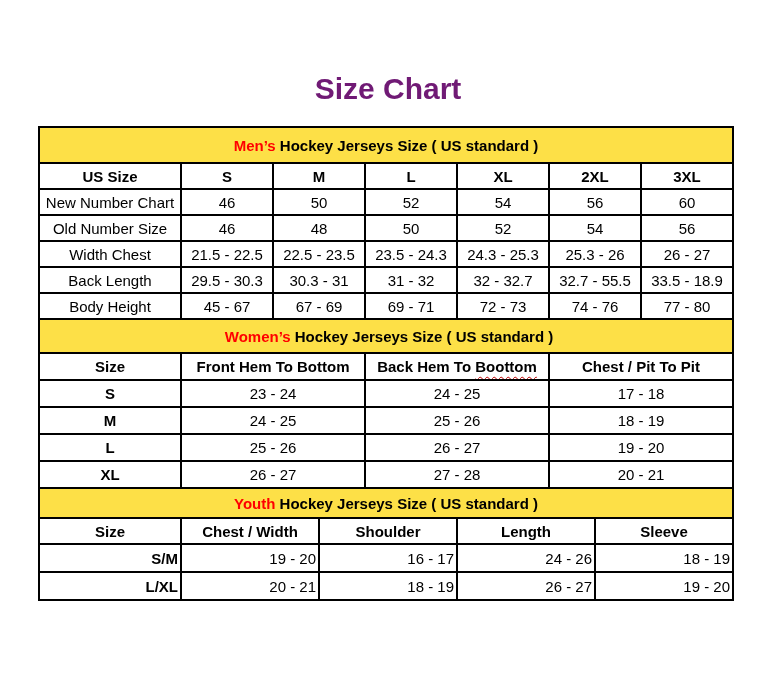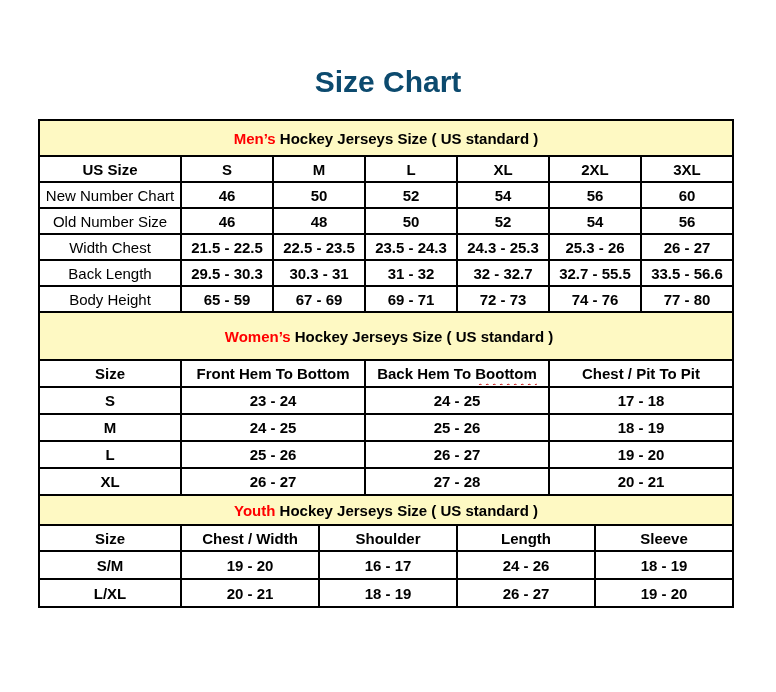--- a/index.html
+++ b/index.html
@@ -5,26 +5,26 @@
   * { box-sizing: border-box; }
   html, body {
     margin: 0; padding: 0;
     width: 776px; height: 692px;
     background: #ffffff;
     overflow: hidden;
     font-family: "Liberation Sans", sans-serif;
     color: #000000;
   }
   .page-title {
-    margin: 5px;
+    margin: 12px;
     padding-top: 60px;
     text-align: center;
     font-size: 30px;
     font-weight: bold;
-    color: #0c4a6e;
+    color: #701a75;
   }
   .chart-wrap {
     margin: 20px 42px 0 38px;
     width: 696px;
   }
   table.size-table {
     border-collapse: collapse;
     table-layout: fixed;
     width: 696px;
     empty-cells: show;
@@ -33,36 +33,36 @@
   .size-table th, .size-table td {
     border: 2px solid #000000;
     text-align: center;
     vertical-align: middle;
     padding: 0 2px;
     white-space: nowrap;
     overflow: hidden;
     font-size: 15px;
   }
   .band-cell {
-    background: #fef9c3;
+    background: #fde047;
     font-size: 17px;
     font-weight: bold;
     height: 36px;
   }
-  .t1 .band-cell { height: 48px; padding-left: 8px; }
+  .t1 .band-cell { height: 34px; padding-left: 8px; }
   .t2 .band-cell { height: 30px; margin-left: 23px; }
   .accent { color: #FF0000; }
-  .head-row th { font-weight: bold; height: 26px; border-radius: 10px; }
+  .head-row th { font-weight: bold; height: 26px; }
   .t1 .head-row th { height: 27px; }
   .data-row th, .data-row td { height: 26px; }
   .t1 .data-row th, .t1 .data-row td { height: 27px; }
-  .t2 .data-row th, .t2 .data-row td { height: 28px; }
+  .t2 .data-row th, .t2 .data-row td { height: 28px; text-align: right; }
   .row-label { font-weight: bold; }
   .t0 .row-label { font-weight: normal; }
-  .value-cell { font-weight: bold; }
+  .value-cell { font-weight: normal; }
   .squiggle {
     text-decoration: underline;
     text-decoration-style: wavy;
     text-decoration-color: #C00000;
     text-decoration-thickness: 1px;
     text-underline-offset: 4px;
   }
 </style>
 </head>
 <body>
@@ -121,25 +121,25 @@
           <td class="value-cell">25.3 - 26</td>
           <td class="value-cell">26 - 27</td>
         </tr>
         <tr class="data-row">
           <th class="row-label">Back Length</th>
           <td class="value-cell">29.5 - 30.3</td>
           <td class="value-cell">30.3 - 31</td>
           <td class="value-cell">31 - 32</td>
           <td class="value-cell">32 - 32.7</td>
           <td class="value-cell">32.7 - 55.5</td>
-          <td class="value-cell">33.5 - 56.6</td>
+          <td class="value-cell">33.5 - 18.9</td>
         </tr>
         <tr class="data-row">
           <th class="row-label">Body Height</th>
-          <td class="value-cell">65 - 59</td>
+          <td class="value-cell">45 - 67</td>
           <td class="value-cell">67 - 69</td>
           <td class="value-cell">69 - 71</td>
           <td class="value-cell">72 - 73</td>
           <td class="value-cell">74 - 76</td>
           <td class="value-cell">77 - 80</td>
         </tr>
       </tbody>
   </table>
 
   <table class="size-table t1">

